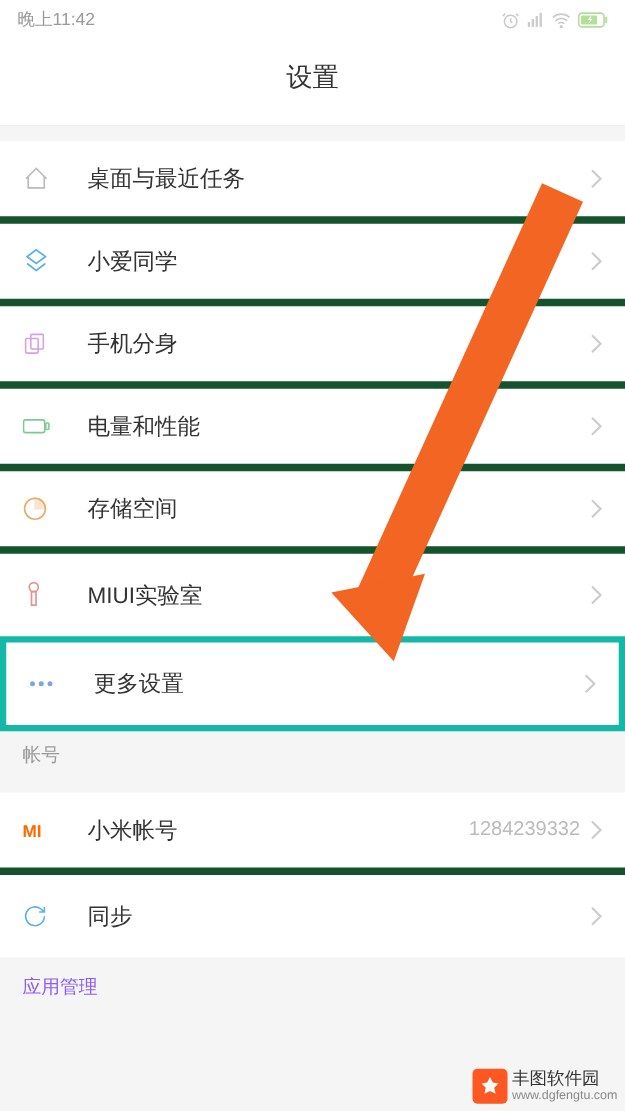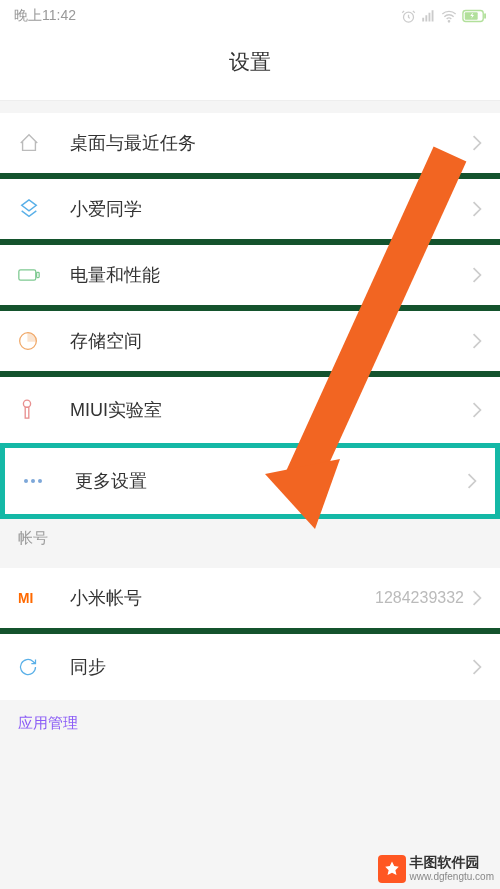--- a/index.html
+++ b/index.html
@@ -124,21 +124,21 @@
       font-size: 18px;
     }
     .watermark-text {
       display: flex;
       flex-direction: column;
       font-size: 11px;
       line-height: 1.2;
     }
     .watermark-name {
       color: #333;
-      font-weight: bold;
+      font-weight: normal;
       font-size: 14px;
     }
     .watermark-url {
       color: #888;
       font-size: 10px;
     }
     .footer-label {
       padding: 14px 18px 10px;
       font-size: 15px;
       color: #8b5cf6;
@@ -196,20 +196,32 @@
       <svg width="22" height="22" viewBox="0 0 24 24" fill="none" stroke="#5ab0e8" stroke-width="1.5">
           <path d="M12 2l-8 6 8 6 8-6z M4 14l8 6 8-6"></path>
         </svg>
     </div>
     <span class="item-label">小爱同学</span>
     <svg class="chevron" width="10" height="16" viewBox="0 0 8 14" fill="none" stroke="#ccc" stroke-width="1.5">
         <path d="M1 1l6 6-6 6"></path>
       </svg>
   </div>
 
+  <div class="list-item">
+    <div class="icon-wrap">
+      <svg width="20" height="20" viewBox="0 0 24 24" fill="none" stroke="#d4a0e8" stroke-width="1.5">
+          <rect x="3" y="7" width="12" height="14" rx="1"></rect>
+          <rect x="8" y="3" width="12" height="14" rx="1"></rect>
+        </svg>
+    </div>
+    <span class="item-label">手机分身</span>
+    <svg class="chevron" width="10" height="16" viewBox="0 0 8 14" fill="none" stroke="#ccc" stroke-width="1.5">
+        <path d="M1 1l6 6-6 6"></path>
+      </svg>
+  </div>
 
   <div class="list-item">
     <div class="icon-wrap">
       <svg width="22" height="16" viewBox="0 0 26 16" fill="none" stroke="#7ec991" stroke-width="1.5">
           <rect x="1" y="2" width="20" height="12" rx="2"></rect>
           <rect x="22" y="5" width="3" height="6" rx="1"></rect>
         </svg>
     </div>
     <span class="item-label">电量和性能</span>
     <svg class="chevron" width="10" height="16" viewBox="0 0 8 14" fill="none" stroke="#ccc" stroke-width="1.5">

